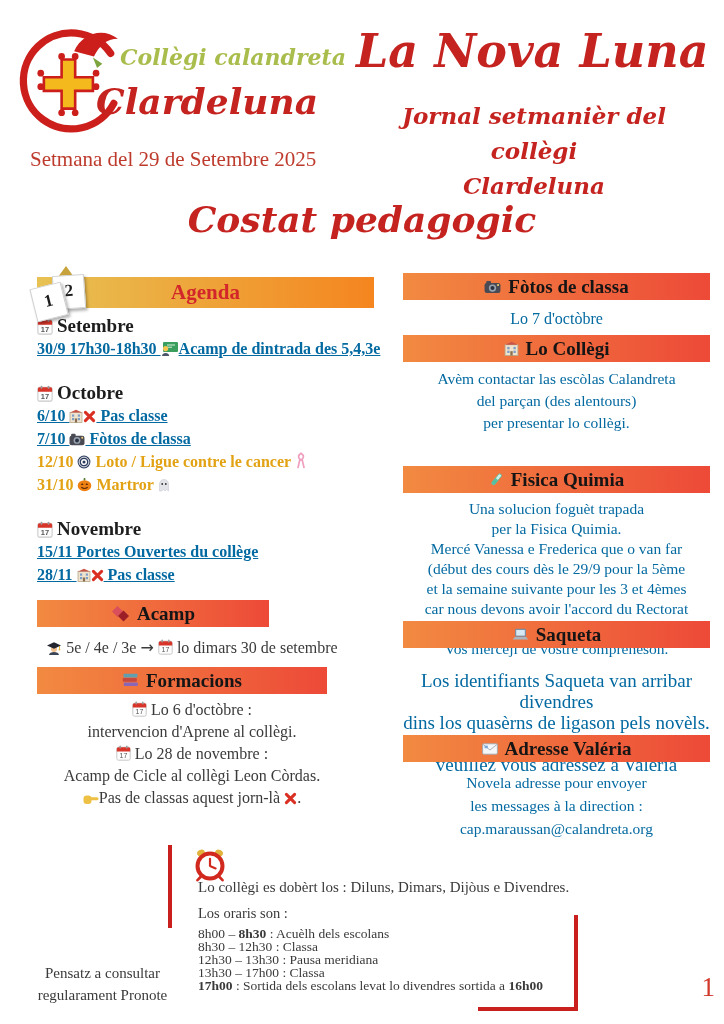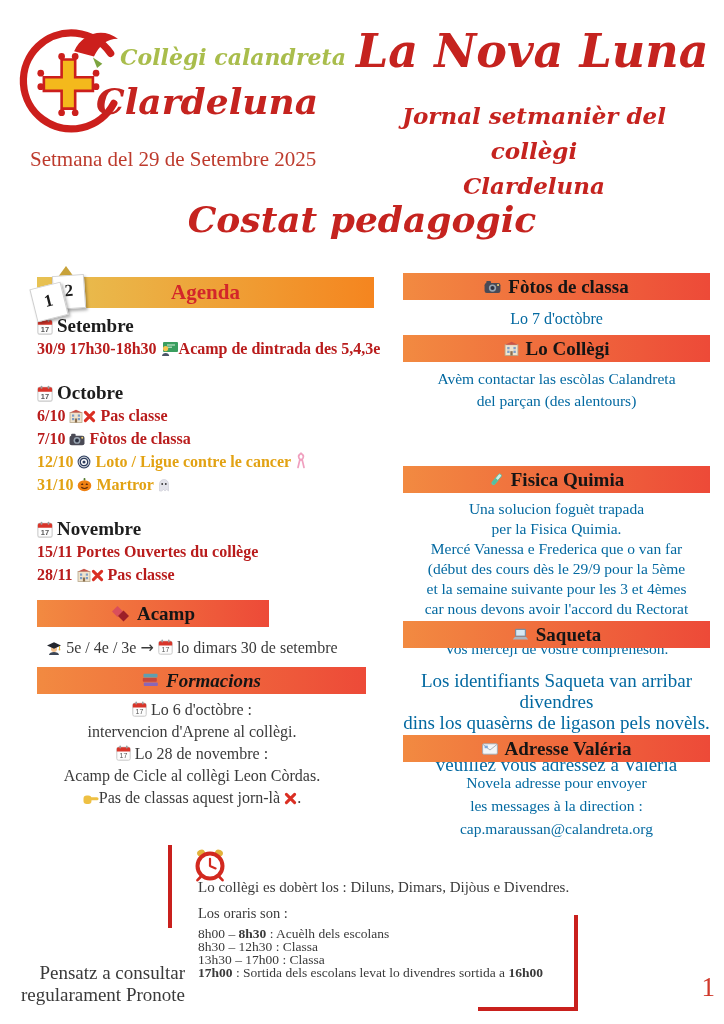--- a/index.html
+++ b/index.html
@@ -32,26 +32,26 @@
   .cp-page{position:absolute;width:30px;height:32px;background:#fff;border:1px solid #cfcfcf;
            box-shadow:1.5px 2.5px 3px rgba(0,0,0,.3);
            font:bold 17px "Liberation Serif",serif;color:#1c1c1c;text-align:center;line-height:30px;}
   .cp-p2{left:27px;top:9px;transform:rotate(-4deg);}
   .cp-p1{left:7px;top:19px;transform:rotate(-14deg);}
   .month-head{font:bold 19px "Liberation Serif",serif;color:#1d1d1d;margin-top:22px;
               display:flex;align-items:center;gap:4px;}
   .month-head.first{margin-top:7px;}
   .agenda-item{font:bold 16px "Liberation Serif",serif;line-height:23px;white-space:nowrap;}
   .agenda-item .ic{vertical-align:-2px;}
-  .red{color:#b91c1c;}
+  .red{color:#0369a1;text-decoration:underline;}
   .gold{color:#e2a213;}
   .sec-bar-acamp{margin-top:14px;width:232px;}
   .acamp-line{margin-top:9px;font:16px "Liberation Serif",serif;color:#3a3a3a;text-align:center;
               width:310px;line-height:24px;}
-  .sec-bar-form{margin-top:7px;width:329px;font-style:italic;}
+  .sec-bar-form{margin-top:7px;width:290px;}
   .form-lines{margin-top:5px;width:310px;text-align:center;font:16px "Liberation Serif",serif;
               color:#3a3a3a;line-height:22px;}
   .arrow{font-family:"DejaVu Sans",sans-serif;}
   
   .col-right{position:absolute;left:403px;top:273px;width:307px;}
   .rsec{position:absolute;left:0;width:307px;}
   .sec-fotos{top:0;} .sec-collegi{top:62px;} .sec-fisica{top:153px;margin-top:40px;}
   .sec-saqueta{top:348px;} .sec-adressa{top:462px;}
   .rbody{text-align:center;color:#0369a1;}
   .sec-fotos .rbody{margin-top:7px;font-size:16px;line-height:24px;}
@@ -64,22 +64,22 @@
   .rl-left{left:168px;top:845px;width:4px;height:83px;}
   .rl-right-v{left:574px;top:915px;width:4px;height:96px;}
   .rl-right-h{left:478px;top:1007px;width:100px;height:4px;}
   .hours-clock{position:absolute;left:192px;top:846px;width:36px;height:36px;}
   .hours-open{position:absolute;left:198px;top:879px;width:440px;font-size:15px;color:#3a3a3a;}
   .hours-oraris{position:absolute;left:198px;top:905px;font-size:14.5px;color:#3a3a3a;}
   .hours-schedule{position:absolute;left:198px;top:927px;width:430px;font-size:13.5px;
                   line-height:13px;color:#3a3a3a;}
   .sch-row{white-space:nowrap;}
   .b{font-weight:bold;}
-  .pronote{position:absolute;left:20px;top:962px;width:165px;text-align:right;
-           font-size:19px;line-height:22px;color:#3a3a3a;}
+  .pronote{position:absolute;left:20px;top:962px;width:165px;text-align:center;
+           font-size:15px;line-height:22px;color:#3a3a3a;}
   .page-num{position:absolute;left:683px;top:972px;width:32px;text-align:right;
             font:27px "Liberation Serif",serif;color:#d0392b;}
   .ic{display:inline-block;vertical-align:-2px;}
 </style>
 </head>
 <body>
 
 <div class="page">
 
   <svg class="logo" viewBox="0 0 110 115">
@@ -303,20 +303,21 @@
             <rect x="8.8" y="5.5" width="2.2" height="2.2" fill="#7d9ec7"></rect>
             <rect x="3" y="9" width="2.2" height="2.2" fill="#7d9ec7"></rect>
             <rect x="8.8" y="9" width="2.2" height="2.2" fill="#7d9ec7"></rect>
             <rect x="5.9" y="9.5" width="2.2" height="4" fill="#8a6f4e"></rect>
           </svg>
         <span>Lo Collègi</span>
       </div>
       <div class="rbody">
         <div>Avèm contactar las escòlas Calandreta</div>
         <div>del parçan (des alentours)</div>
+        <div>per presentar lo collègi.</div>
       </div>
     </section>
 
     <section class="rsec sec-fisica">
       <div class="bar">
         <svg class="ic" width="15" height="15" viewBox="0 0 15 15">
             <g transform="rotate(40 7.5 7.5)">
               <rect x="5.8" y="0.8" width="3.4" height="13" rx="1.7" fill="#cdeee4" stroke="#5fb99e" stroke-width="0.9"></rect>
               <path d="M5.8 7 h3.4 v4.9 a1.7 1.7 0 0 1 -3.4 0 Z" fill="#54c0a0"></path>
             </g>
@@ -381,20 +382,21 @@
     <ellipse cx="27" cy="7" rx="4" ry="3.2" fill="#e2b33c" transform="rotate(25 27 7)"></ellipse>
     <circle cx="18" cy="20" r="12.5" fill="#ffffff" stroke="#d2291f" stroke-width="4"></circle>
     <path d="M18 20 V12.8 M18 20 l5.6 2.4" stroke="#d2291f" stroke-width="2.2" stroke-linecap="round"></path>
     <path d="M8.5 31 l-3 3.2 M27.5 31 l3 3.2" stroke="#d2291f" stroke-width="2.6" stroke-linecap="round"></path>
   </svg>
   <div class="hours-open">Lo collègi es dobèrt los : Diluns, Dimars, Dijòus e Divendres.</div>
   <div class="hours-oraris">Los oraris son :</div>
   <div class="hours-schedule">
     <div class="sch-row"><span>8h00 – </span><span class="b">8h30</span><span> : Acuèlh dels escolans</span><span class="b"></span><span></span></div>
     <div class="sch-row"><span>8h30 – 12h30 : Classa</span><span class="b"></span><span></span><span class="b"></span><span></span></div>
+    <div class="sch-row"><span>12h30 – 13h30 : Pausa meridiana</span><span class="b"></span><span></span><span class="b"></span><span></span></div>
     <div class="sch-row"><span>13h30 – 17h00 : Classa</span><span class="b"></span><span></span><span class="b"></span><span></span></div>
     <div class="sch-row"><span></span><span class="b">17h00</span><span> : Sortida dels escolans levat lo divendres sortida a </span><span class="b">16h00</span><span></span></div>
   </div>
 
   <div class="pronote">
     <div>Pensatz a consultar</div>
     <div>regularament Pronote</div>
   </div>
 
   <div class="page-num">1</div>

